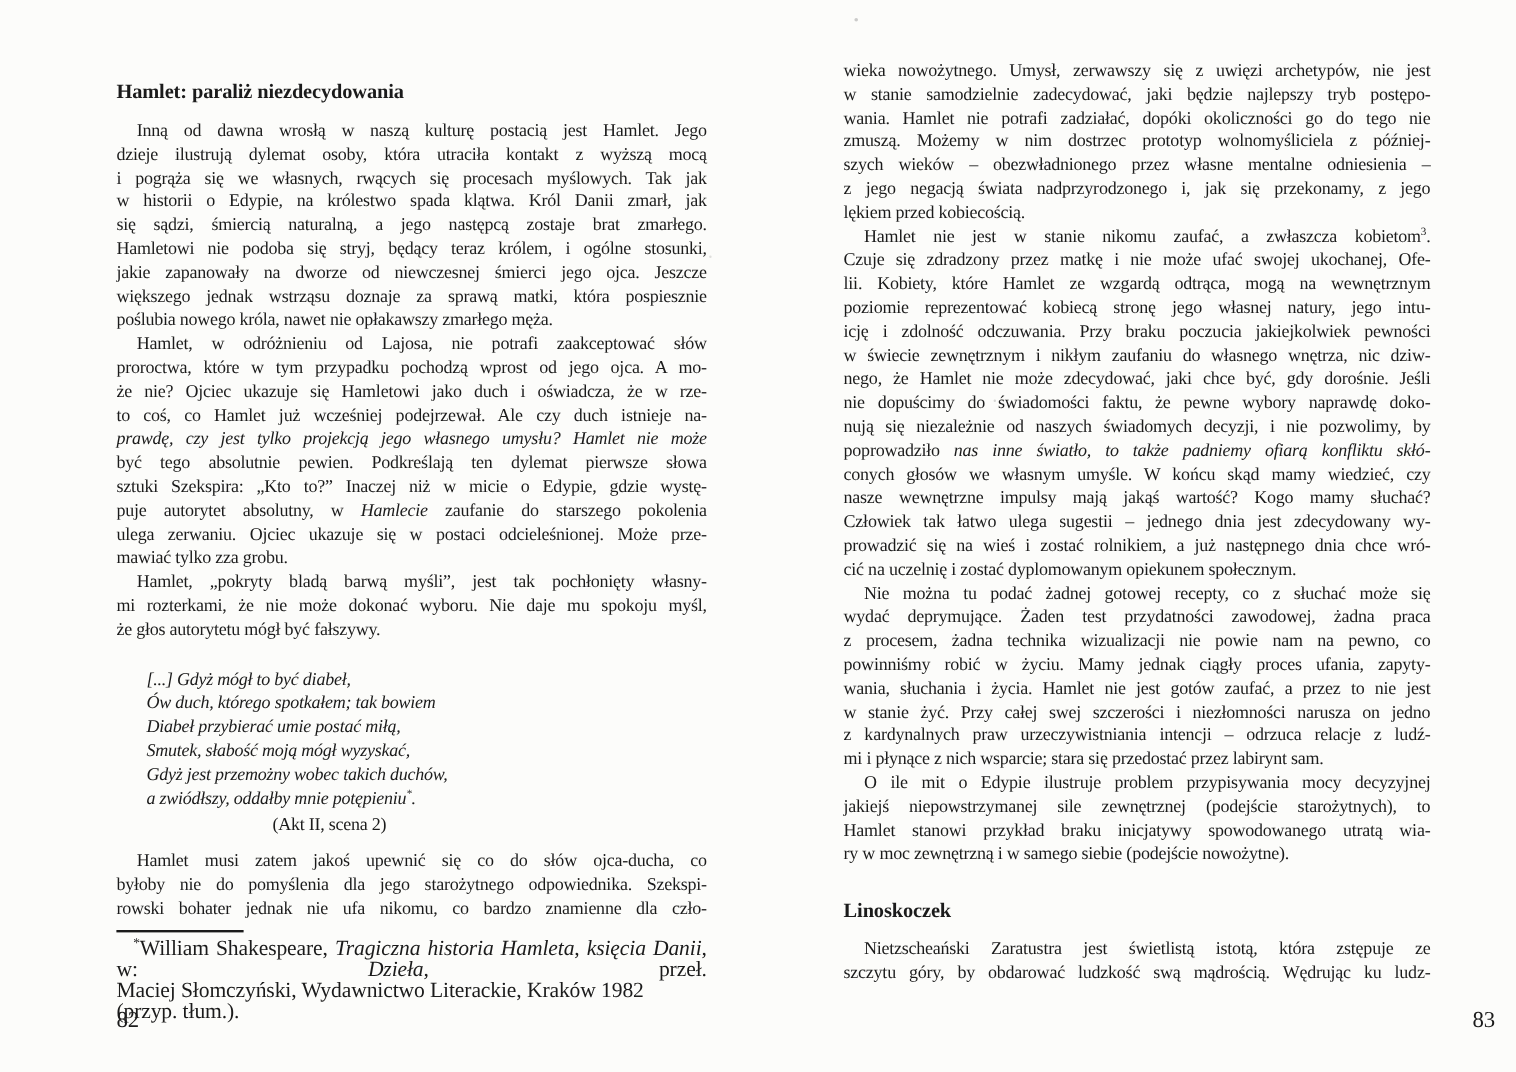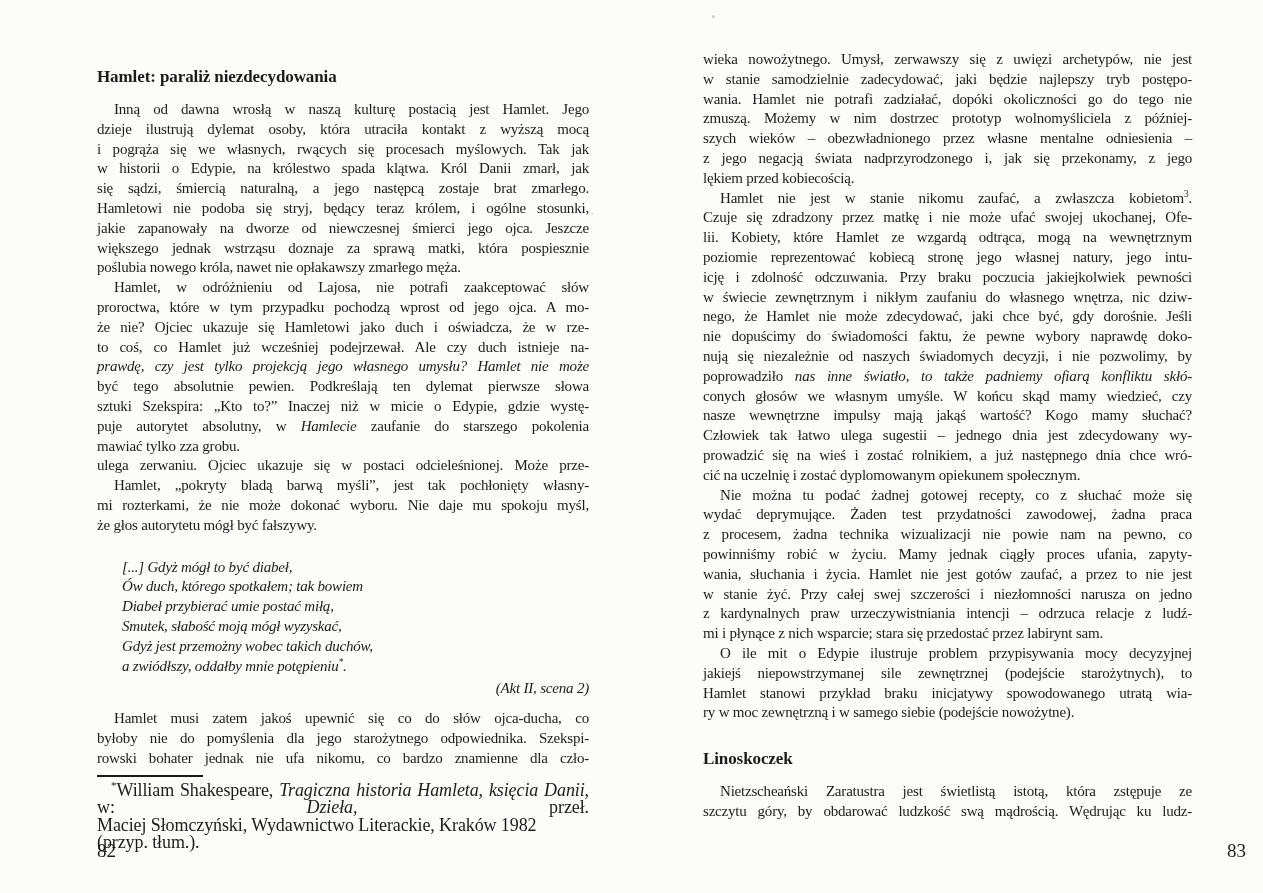--- a/index.html
+++ b/index.html
@@ -22,21 +22,21 @@
   }
   .heading.second{margin-top:26px;}
   .para{margin:0;}
   .line{white-space:normal;}
   .line.j{text-align:justify;text-align-last:justify;-moz-text-align-last:justify;}
   .line.ind{text-indent:17px;}
   .it{font-style:italic;}
   .sup{font-size:0.62em;vertical-align:super;line-height:0;}
   .verse{margin:22px 0 0 25px;font-style:italic;}
   .verse .line{text-align:left;text-align-last:auto;}
-  .attribution{margin-top:3px;text-align:right;padding-left:130px;font-style:italic;}
+  .attribution{margin-top:3px;text-align:left;padding-left:130px;}
   .fn-rule{
     width:106px;height:2px;background:#1b1b1b;
     margin:6px 0 5px 0;
   }
   .footnote{font-size:18px;line-height:17.5px;letter-spacing:-0.1px;}
   .footnote .line.ind{text-indent:14px;}
   .pagenum{
     position:absolute;top:840px;font-size:19px;letter-spacing:0;
   }
   .pagenum-left{left:97px;}
@@ -63,22 +63,22 @@
       </div>
       <div class="para">
         <div class="line j ind">Hamlet, w odróżnieniu od Lajosa, nie potrafi zaakceptować słów</div>
         <div class="line j">proroctwa, które w tym przypadku pochodzą wprost od jego ojca. A mo-</div>
         <div class="line j">że nie? Ojciec ukazuje się Hamletowi jako duch i oświadcza, że w rze-</div>
         <div class="line j">to coś, co Hamlet już wcześniej podejrzewał. Ale czy duch istnieje na-</div>
         <div class="line j"><span class="it">prawdę, czy jest tylko projekcją jego własnego umysłu? Hamlet nie może</span></div>
         <div class="line j">być tego absolutnie pewien. Podkreślają ten dylemat pierwsze słowa</div>
         <div class="line j">sztuki Szekspira: „Kto to?” Inaczej niż w micie o Edypie, gdzie wystę-</div>
         <div class="line j">puje autorytet absolutny, w <span class="it">Hamlecie</span> zaufanie do starszego pokolenia</div>
+        <div class="line j">ulega zerwaniu. Ojciec ukazuje się w postaci odcieleśnionej. Może prze-</div>
         <div class="line">mawiać tylko zza grobu.</div>
-        <div class="line j">ulega zerwaniu. Ojciec ukazuje się w postaci odcieleśnionej. Może prze-</div>
       </div>
       <div class="para">
         <div class="line j ind">Hamlet, „pokryty bladą barwą myśli”, jest tak pochłonięty własny-</div>
         <div class="line j">mi rozterkami, że nie może dokonać wyboru. Nie daje mu spokoju myśl,</div>
         <div class="line">że głos autorytetu mógł być fałszywy.</div>
       </div>
       <div class="verse">
         <div class="line">[...] Gdyż mógł to być diabeł,</div>
         <div class="line">Ów duch, którego spotkałem; tak bowiem</div>
         <div class="line">Diabeł przybierać umie postać miłą,</div>

